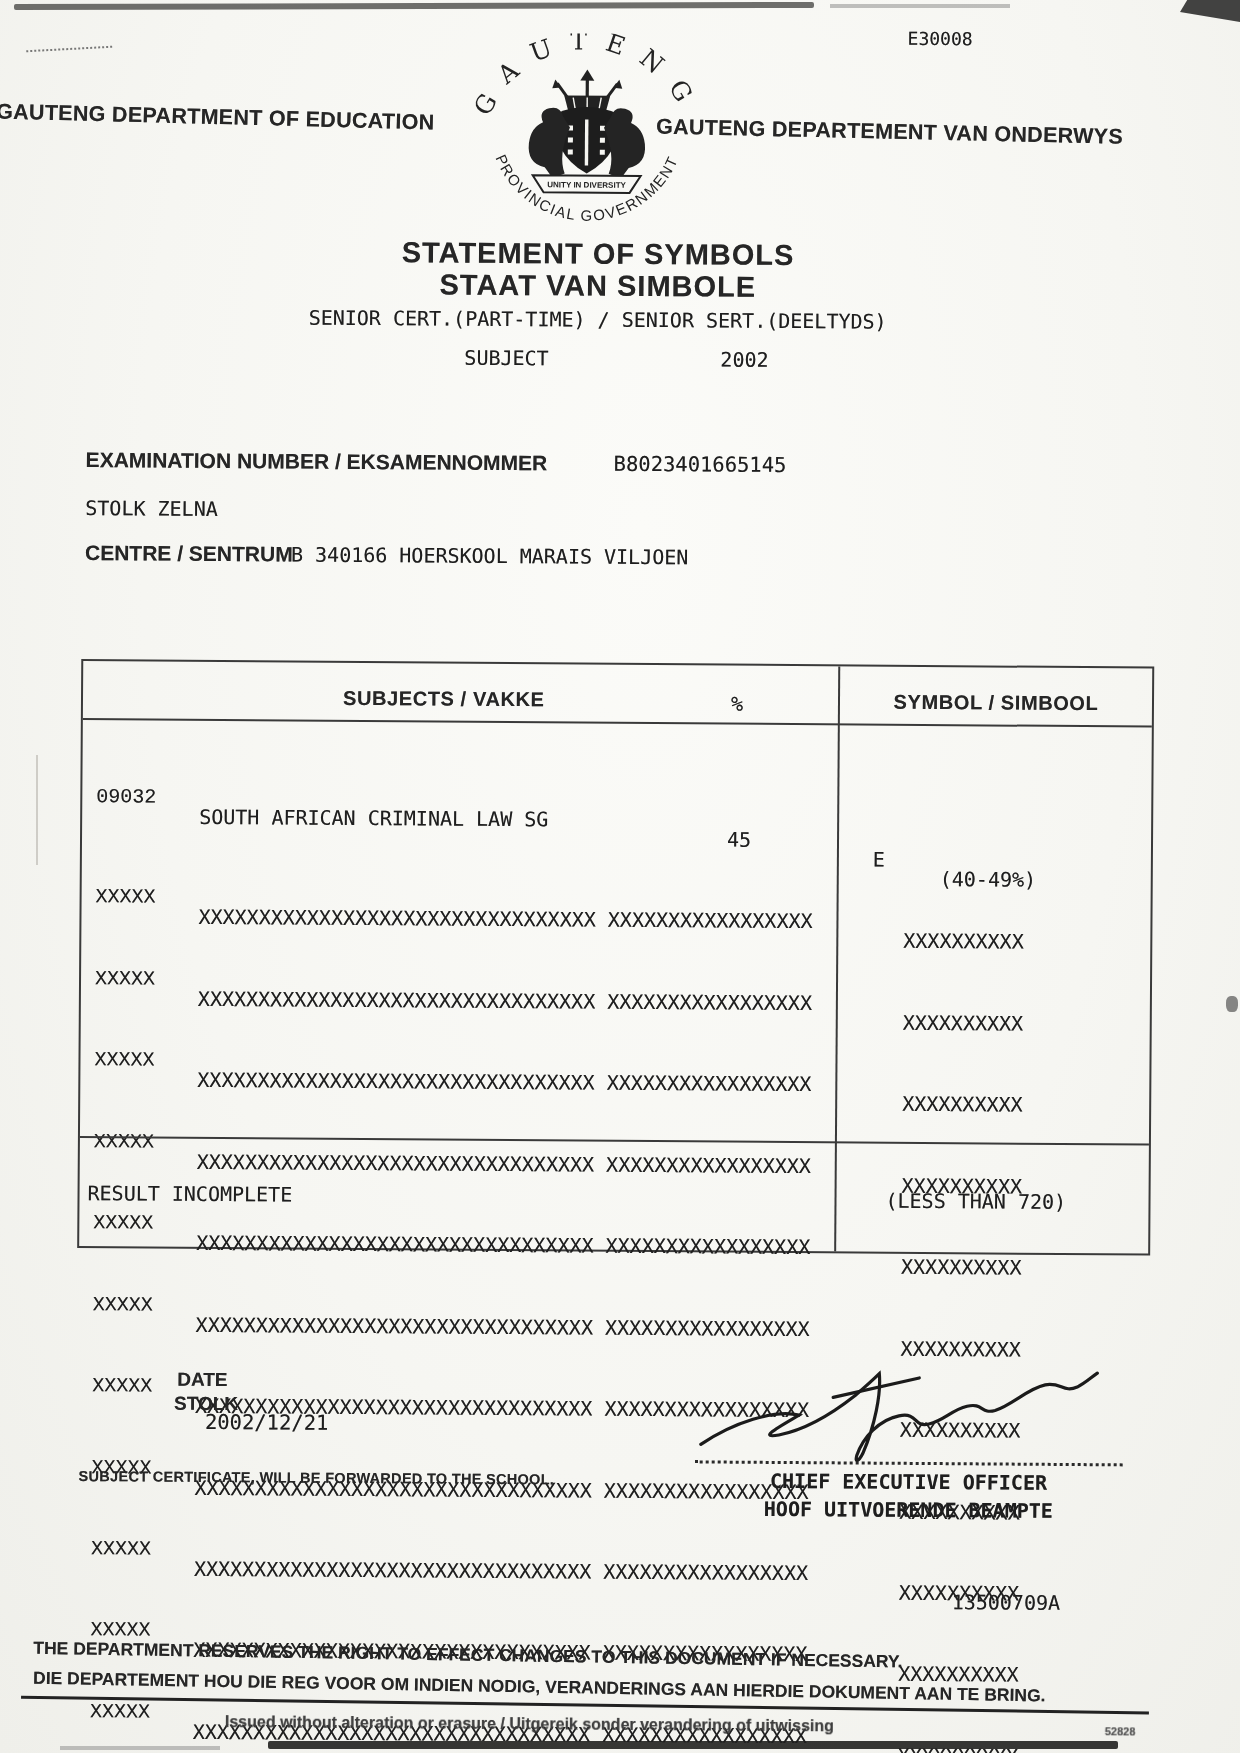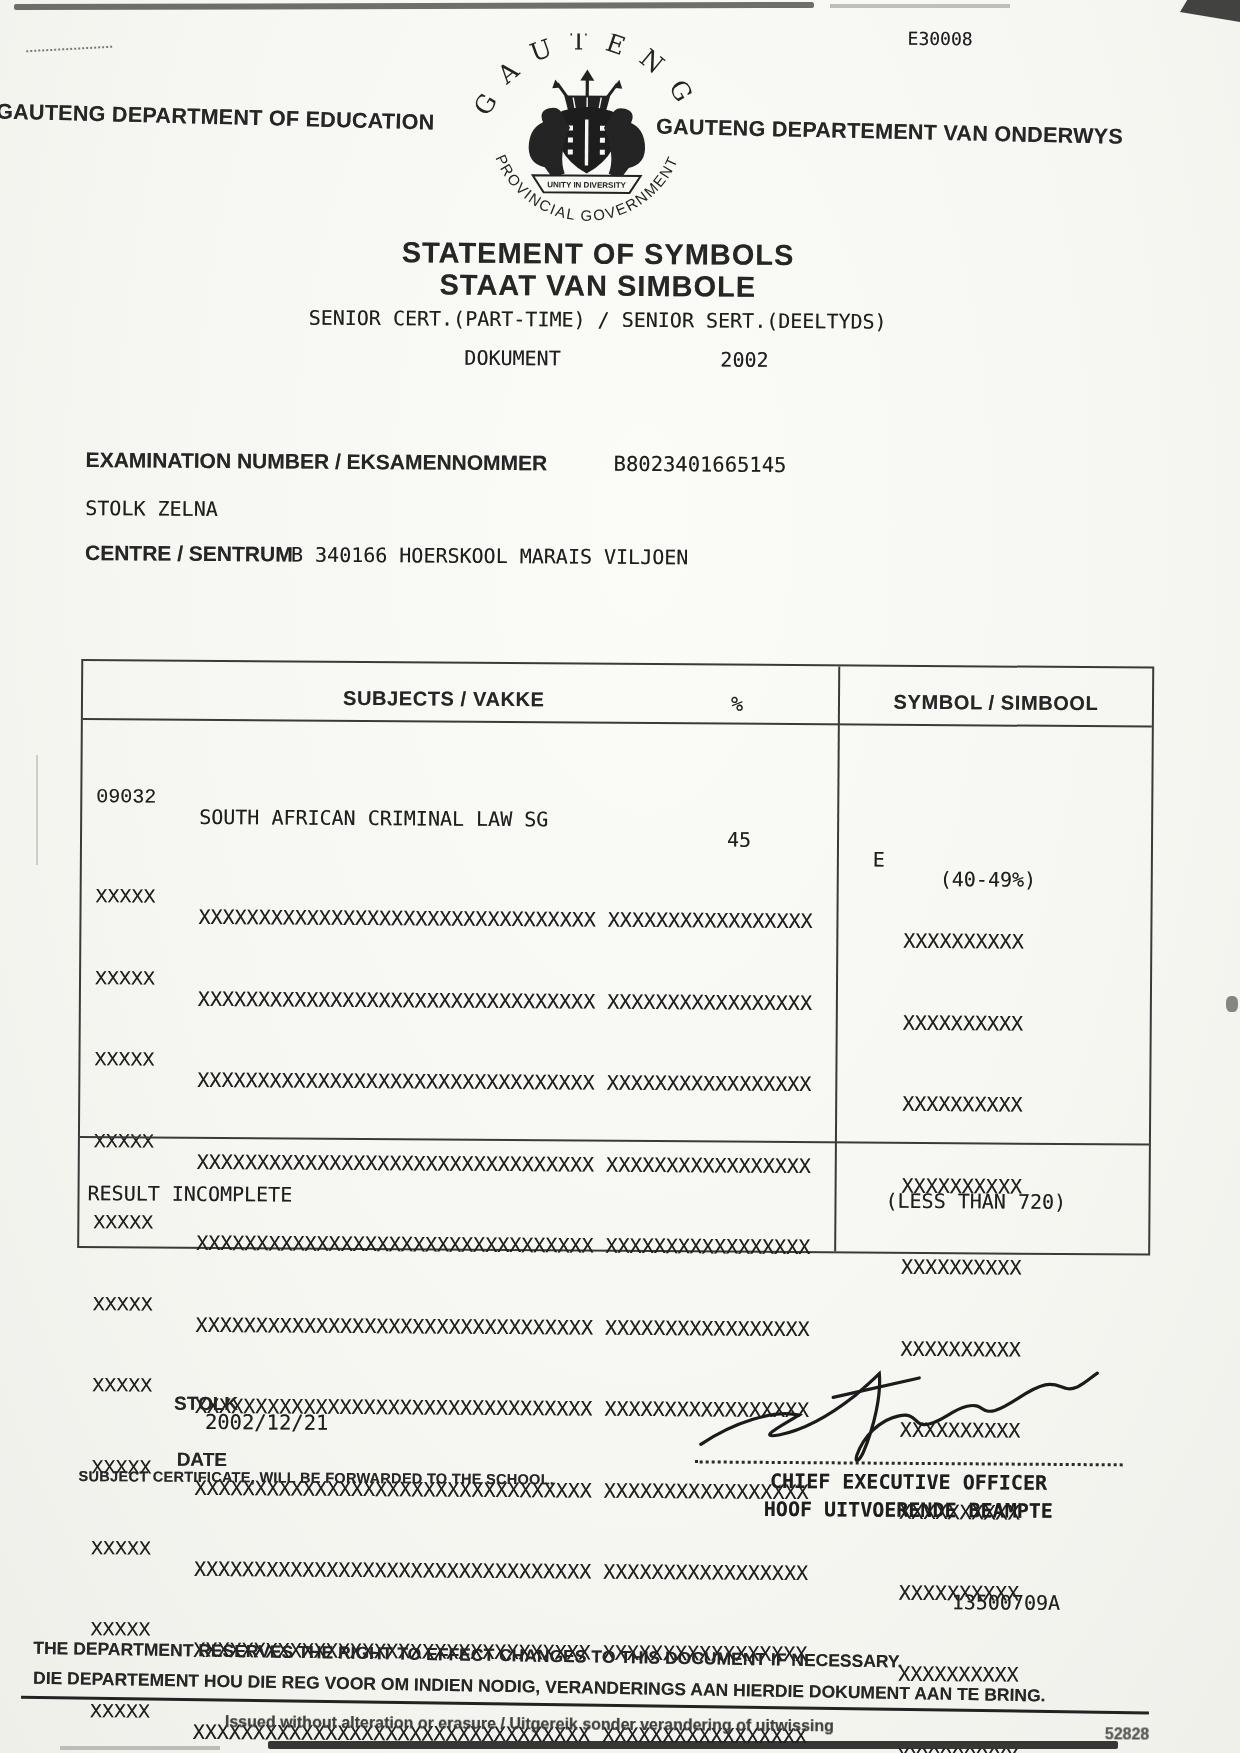--- a/index.html
+++ b/index.html
@@ -77,21 +77,21 @@
         <path fill="#242424" d="M 98,134 q -18,-4 -16,-24 q 2,-16 14,-21 q -5,-11 6,-14 q 11,-3 14,8 l 7,11 q -12,28 -5,46 l -12,5 q -5,-7 -8,-11 z"></path>
         <path fill="#242424" d="M 182,134 q 18,-4 16,-24 q -2,-16 -14,-21 q 5,-11 -6,-14 q -11,-3 -14,8 l -7,11 q 12,28 5,46 l 12,5 q 5,-7 8,-11 z"></path>
         <path d="M 86,142 h 108 l -11,17 h -86 z" fill="#f8f8f5" stroke="#222" stroke-width="2"></path>
         <text x="140" y="154" text-anchor="middle" fill="#222" style="font-family:'Liberation Sans',sans-serif;font-size:8px;font-weight:700;">UNITY IN DIVERSITY</text>
       </g>
     </svg>
 
     <div class="abs sansb center" style="left:165px;top:238px;width:860px;font-size:29px;letter-spacing:1px;">STATEMENT OF SYMBOLS</div>
     <div class="abs sansb center" style="left:165px;top:270px;width:860px;font-size:29px;letter-spacing:1px;">STAAT VAN SIMBOLE</div>
     <div class="abs mono center" style="left:165px;top:308px;width:860px;font-size:20px;">SENIOR CERT.(PART-TIME) / SENIOR SERT.(DEELTYDS)</div>
-    <div class="abs mono" style="left:462px;top:347px;font-size:20px;">DOKUMENT</div>
+    <div class="abs mono" style="left:462px;top:347px;font-size:20px;">SUBJECT</div>
     <div class="abs mono" style="left:718px;top:347px;font-size:20px;">2002</div>
 
     <div class="abs sansb" style="left:84px;top:452px;font-size:21px;">EXAMINATION NUMBER / EKSAMENNOMMER</div>
     <div class="abs mono" style="left:612px;top:452px;font-size:20.5px;">B8023401665145</div>
     <div class="abs mono" style="left:84px;top:500px;font-size:20px;text-align:center;">STOLK ZELNA</div>
     <div class="abs sansb" style="left:84px;top:545px;font-size:21px;">CENTRE / SENTRUM</div>
     <div class="abs mono" style="left:290px;top:545px;font-size:20px;">B 340166 HOERSKOOL MARAIS VILJOEN</div>
 
     <div class="tbox">
       <div class="abs sansb" style="left:260px;top:24px;font-size:20px;letter-spacing:.6px;">SUBJECTS / VAKKE</div>
@@ -183,36 +183,36 @@
   
 
   
 </div>
 
       <div class="tline" style="left:0;top:475px;right:0;height:2px;"></div>
       <div class="abs mono" style="left:8px;top:520px;font-size:20px;">RESULT INCOMPLETE</div>
       <div class="abs mono" style="left:806px;top:522px;font-size:20px;">(LESS THAN 720)</div>
     </div>
 
-    <div class="abs sansb" style="left:182px;top:1452px;font-size:19px;">DATE</div>
+    <div class="abs sansb" style="left:182px;top:1372px;font-size:19px;">DATE</div>
     <div class="abs sansb" style="left:179px;top:1396px;font-size:19px;">STOLK</div>
     <div class="abs mono" style="left:210px;top:1413px;font-size:20.5px;">2002/12/21</div>
     <div class="abs sansb" style="left:84px;top:1472px;font-size:14.5px;letter-spacing:.3px;">SUBJECT CERTIFICATE, WILL BE FORWARDED TO THE SCHOOL.</div>
 
     <svg class="abs" style="left:688px;top:1352px;" width="420" height="115" viewBox="0 0 420 115">
       <g fill="none" stroke="#1b1b1b" stroke-width="3.2" stroke-linecap="round">
         <path d="M 18,92 C 50,70 92,56 116,62 C 96,74 74,86 96,82 C 126,76 152,58 172,42 C 180,35 190,26 196,20 C 198,40 192,72 180,100 C 176,108 172,110 174,102 C 180,84 196,66 216,62 C 236,58 230,74 246,70 C 262,66 268,56 284,52 C 300,48 298,60 312,56 C 330,50 344,34 362,30 C 378,27 380,38 394,32 C 402,28 408,22 414,18"></path>
         <path d="M 150,44 L 236,24"></path>
       </g>
     </svg>
     <div class="abs" style="left:700px;top:1460px;width:428px;height:0;border-top:3px dotted #2a2a2a;"></div>
     <div class="abs mono center" style="left:700px;top:1468px;width:428px;font-size:20px;font-weight:700;">CHIEF EXECUTIVE OFFICER</div>
     <div class="abs mono center" style="left:700px;top:1496px;width:428px;font-size:20px;font-weight:700;">HOOF UITVOERENDE BEAMPTE</div>
 
     <div class="abs mono" style="left:958px;top:1588px;font-size:20px;">13500709A</div>
     <div class="abs sansb" style="left:40px;top:1642px;font-size:17.5px;transform:rotate(.5deg);transform-origin:left;">THE DEPARTMENT RESERVES THE RIGHT TO EFFECT CHANGES TO THIS DOCUMENT IF NECESSARY.</div>
     <div class="abs sansb" style="left:40px;top:1672px;font-size:17.5px;transform:rotate(.6deg);transform-origin:left;">DIE DEPARTEMENT HOU DIE REG VOOR OM INDIEN NODIG, VERANDERINGS AAN HIERDIE DOKUMENT AAN TE BRING.</div>
     <div class="abs" style="left:28px;top:1700px;width:1128px;height:2.5px;background:#222;transform:rotate(.4deg);transform-origin:left;"></div>
     <div class="abs sansb" style="left:232px;top:1716px;font-size:16px;color:#3c3c3c;filter:blur(.35px);">Issued without alteration or erasure / Uitgereik sonder verandering of uitwissing</div>
-    <div class="abs sansb" style="left:1112px;top:1722px;font-size:16px;color:#555;filter:blur(.3px);">52828</div>
+    <div class="abs sansb" style="left:1112px;top:1722px;font-size:11px;color:#555;filter:blur(.3px);">52828</div>
 
   </div>
 </div>
 
 </body></html>

